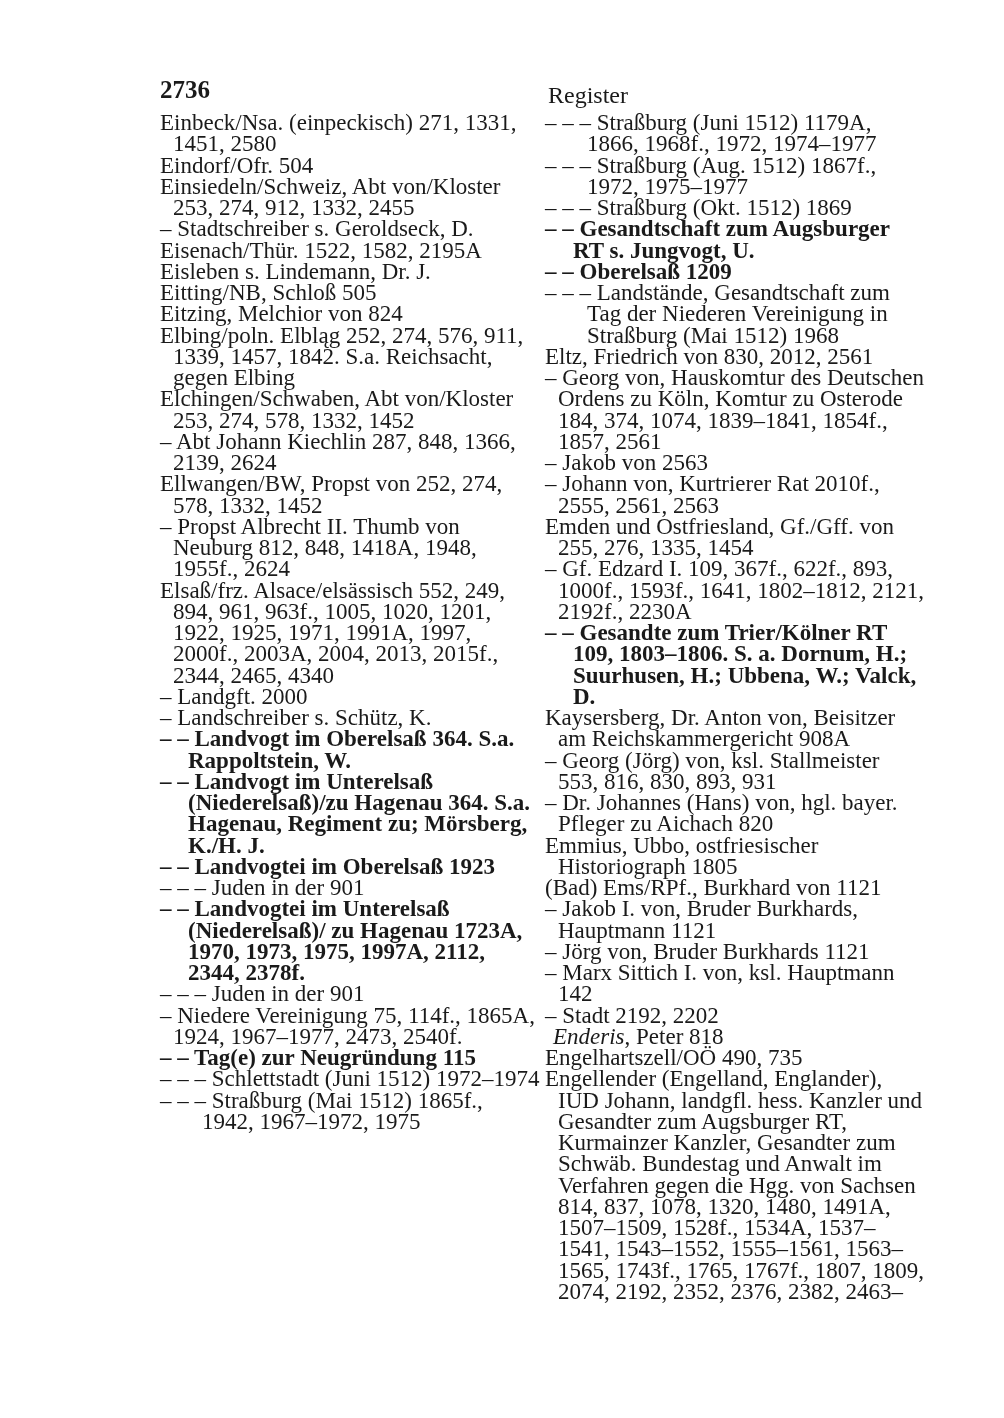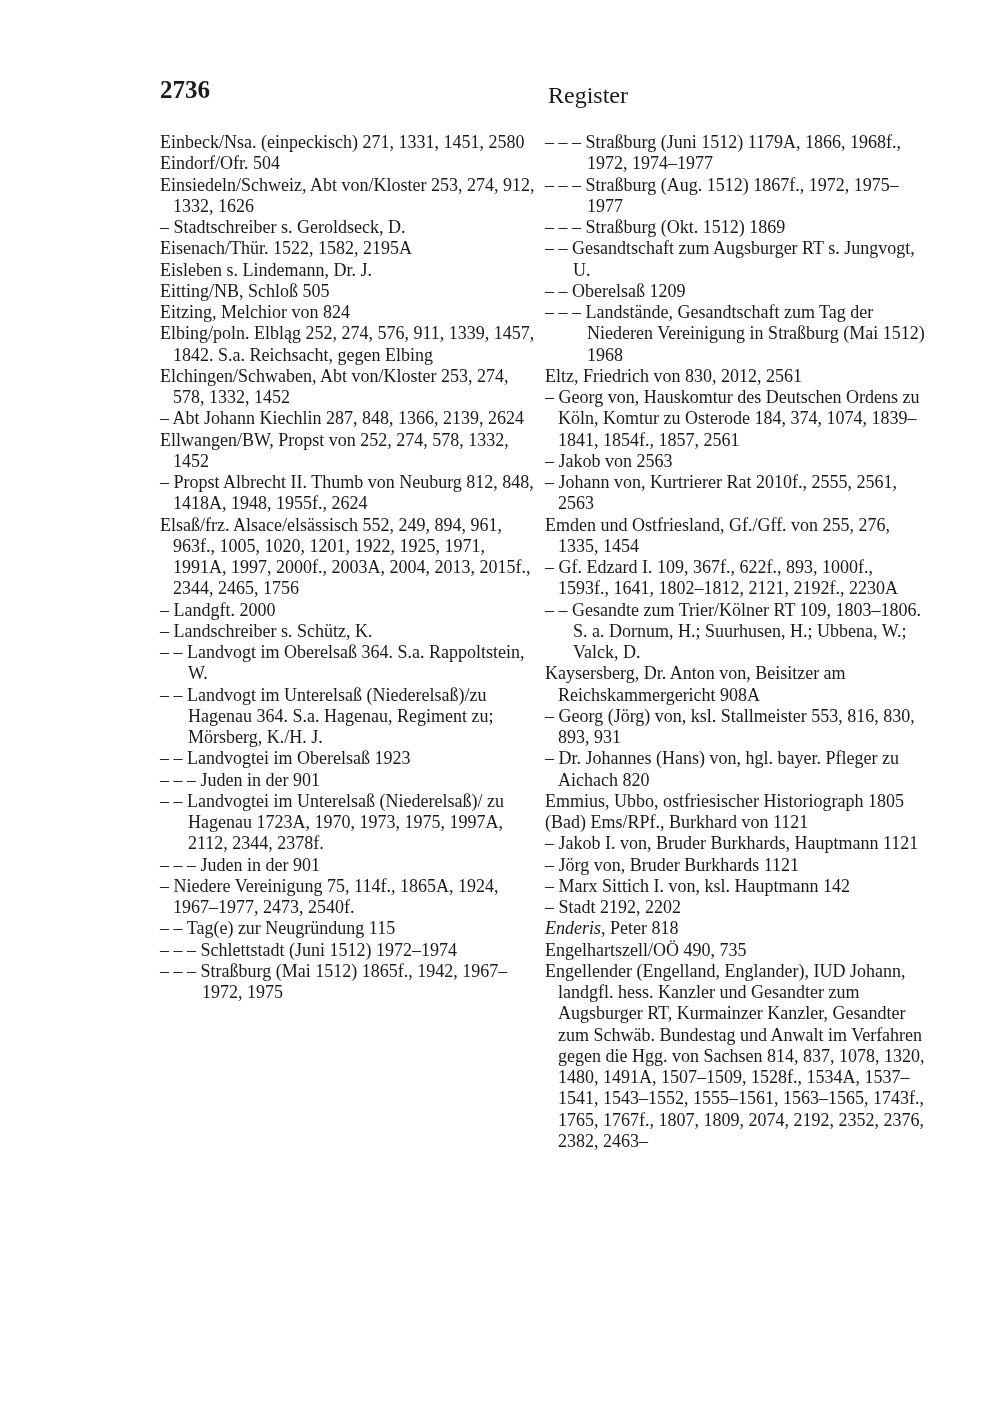--- a/index.html
+++ b/index.html
@@ -1,48 +1,48 @@
 <!DOCTYPE html>
 <html><head>
 <meta charset="utf-8">
 <style>
   html, body { margin:0; padding:0; background:#ffffff; }
   body { width:1004px; height:1418px; position:relative; overflow:hidden;
          font-family:"Liberation Serif","DejaVu Serif",serif; color:#1a1a1a; }
   .page-number { position:absolute; left:160px; top:76px; font-size:25px;font-weight:bold; }
   .running-head { position:absolute; left:504px; top:82px; font-size:24px;margin-left:44px; }
-  .col { position:absolute; top:132px; width:380px; font-size:18px; line-height:21.25px; }
+  .col { position:absolute; top:112px; width:380px; font-size:23px; line-height:21.25px; }
   .col-left { left:160px; }
   .col-right { left:545px; }
   .entry { padding-left:13px; text-indent:-13px; white-space:normal; }
-  .entry.l2 { padding-left:28px; text-indent:-28px; }
+  .entry.l2 { padding-left:28px; text-indent:-28px;font-weight:bold; }
   .entry.l3 { padding-left:42px; text-indent:-42px; }
-  .entry .it { font-style:italic; }
+  .entry .it { font-style:italic;margin-left:8px; }
 </style>
 </head>
 <body>
 
 <div class="page-number">2736</div>
 <div class="running-head">Register</div>
 
 <div class="col col-left" id="col-left">
     <div class="entry"><span>Einbeck/Nsa. (einpeckisch)  271, 1331, 1451, 2580</span></div>
     <div class="entry"><span>Eindorf/Ofr.  504</span></div>
-    <div class="entry"><span>Einsiedeln/Schweiz, Abt von/Kloster  253, 274, 912, 1332, 1626</span></div>
+    <div class="entry"><span>Einsiedeln/Schweiz, Abt von/Kloster  253, 274, 912, 1332, 2455</span></div>
     <div class="entry"><span>– Stadtschreiber s. Geroldseck, D.</span></div>
     <div class="entry"><span>Eisenach/Thür.  1522, 1582, 2195A</span></div>
     <div class="entry"><span>Eisleben s. Lindemann, Dr. J.</span></div>
     <div class="entry"><span>Eitting/NB, Schloß  505</span></div>
     <div class="entry"><span>Eitzing, Melchior von  824</span></div>
     <div class="entry"><span>Elbing/poln. Elbląg  252, 274, 576, 911, 1339, 1457, 1842. S.a. Reichsacht, gegen Elbing</span></div>
     <div class="entry"><span>Elchingen/Schwaben, Abt von/Kloster  253, 274, 578, 1332, 1452</span></div>
     <div class="entry"><span>– Abt Johann Kiechlin  287, 848, 1366, 2139, 2624</span></div>
     <div class="entry"><span>Ellwangen/BW, Propst von  252, 274, 578, 1332, 1452</span></div>
     <div class="entry"><span>– Propst Albrecht II. Thumb von Neuburg 812, 848, 1418A, 1948, 1955f., 2624</span></div>
-    <div class="entry"><span>Elsaß/frz. Alsace/elsässisch  552, 249, 894, 961, 963f., 1005, 1020, 1201, 1922, 1925, 1971, 1991A, 1997, 2000f., 2003A, 2004, 2013, 2015f., 2344, 2465, 1756</span></div>
+    <div class="entry"><span>Elsaß/frz. Alsace/elsässisch  552, 249, 894, 961, 963f., 1005, 1020, 1201, 1922, 1925, 1971, 1991A, 1997, 2000f., 2003A, 2004, 2013, 2015f., 2344, 2465, 4340</span></div>
     <div class="entry"><span>– Landgft.  2000</span></div>
     <div class="entry"><span>– Landschreiber s. Schütz, K.</span></div>
     <div class="entry l2"><span>– – Landvogt im Oberelsaß  364. S.a. Rappoltstein, W.</span></div>
     <div class="entry l2"><span>– – Landvogt im Unterelsaß (Niederelsaß)/zu Hagenau  364. S.a. Hagenau, Regiment zu; Mörsberg, K./H. J.</span></div>
     <div class="entry l2"><span>– – Landvogtei im Oberelsaß  1923</span></div>
     <div class="entry l3"><span>– – – Juden in der  901</span></div>
     <div class="entry l2"><span>– – Landvogtei im Unterelsaß (Niederelsaß)/ zu Hagenau  1723A, 1970, 1973, 1975, 1997A, 2112, 2344, 2378f.</span></div>
     <div class="entry l3"><span>– – – Juden in der  901</span></div>
     <div class="entry"><span>– Niedere Vereinigung  75, 114f., 1865A, 1924, 1967–1977, 2473, 2540f.</span></div>
     <div class="entry l2"><span>– – Tag(e) zur Neugründung  115</span></div>

